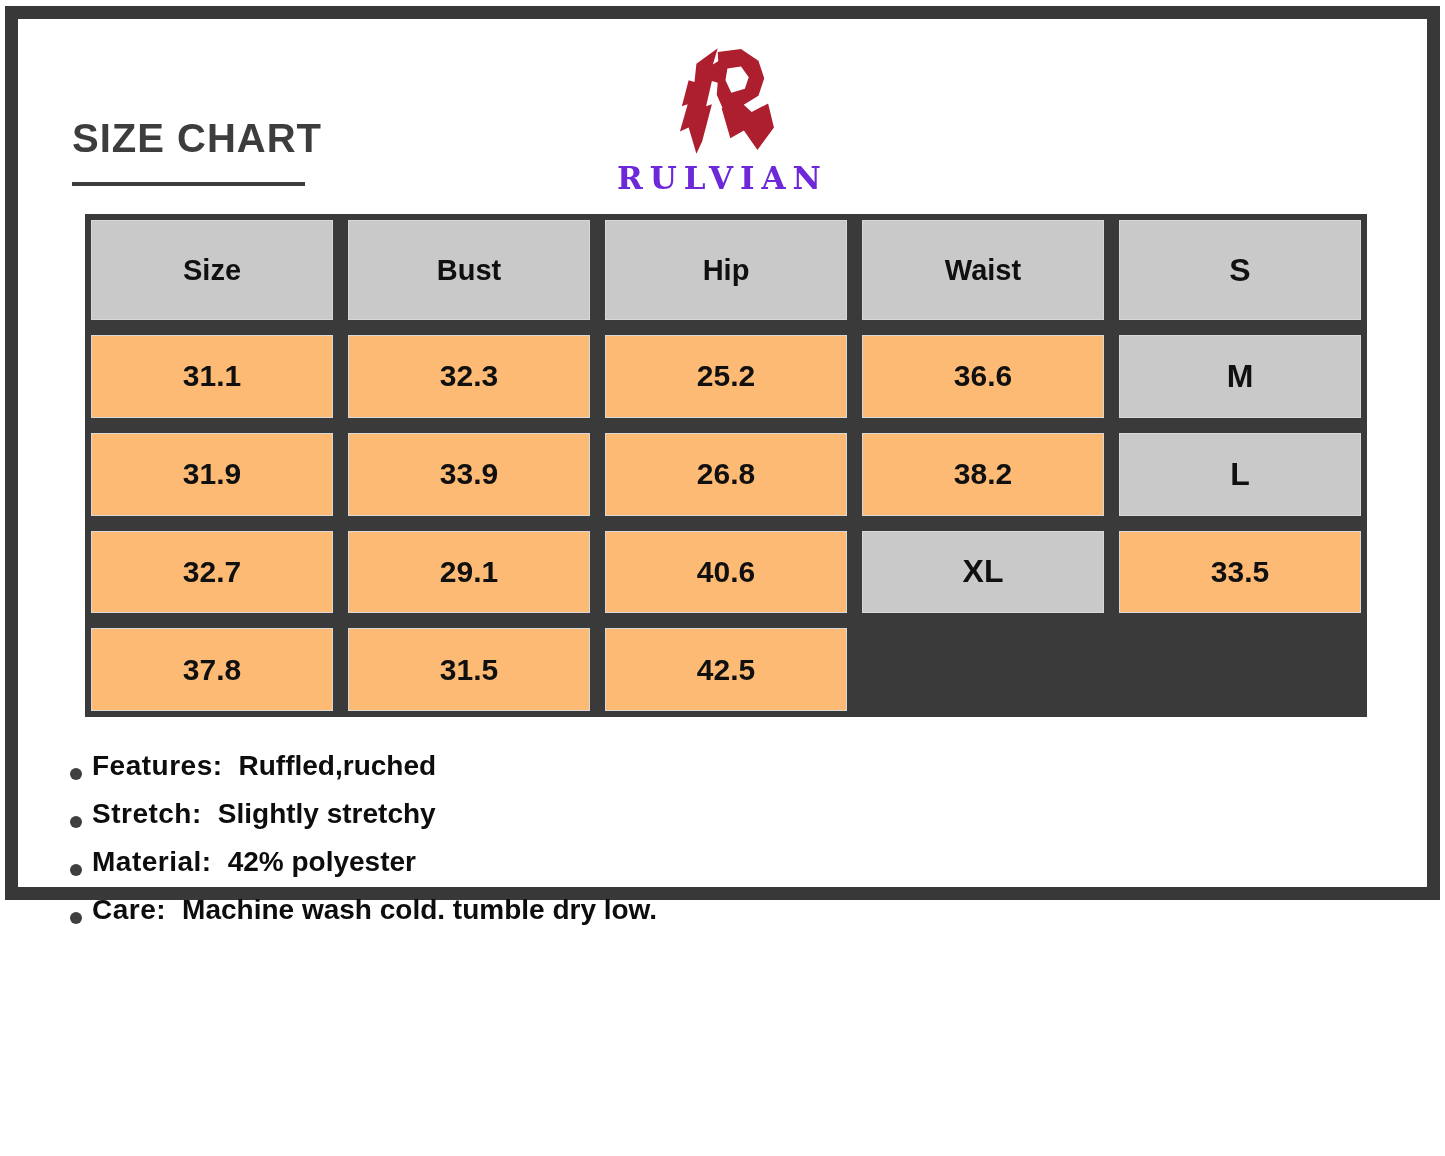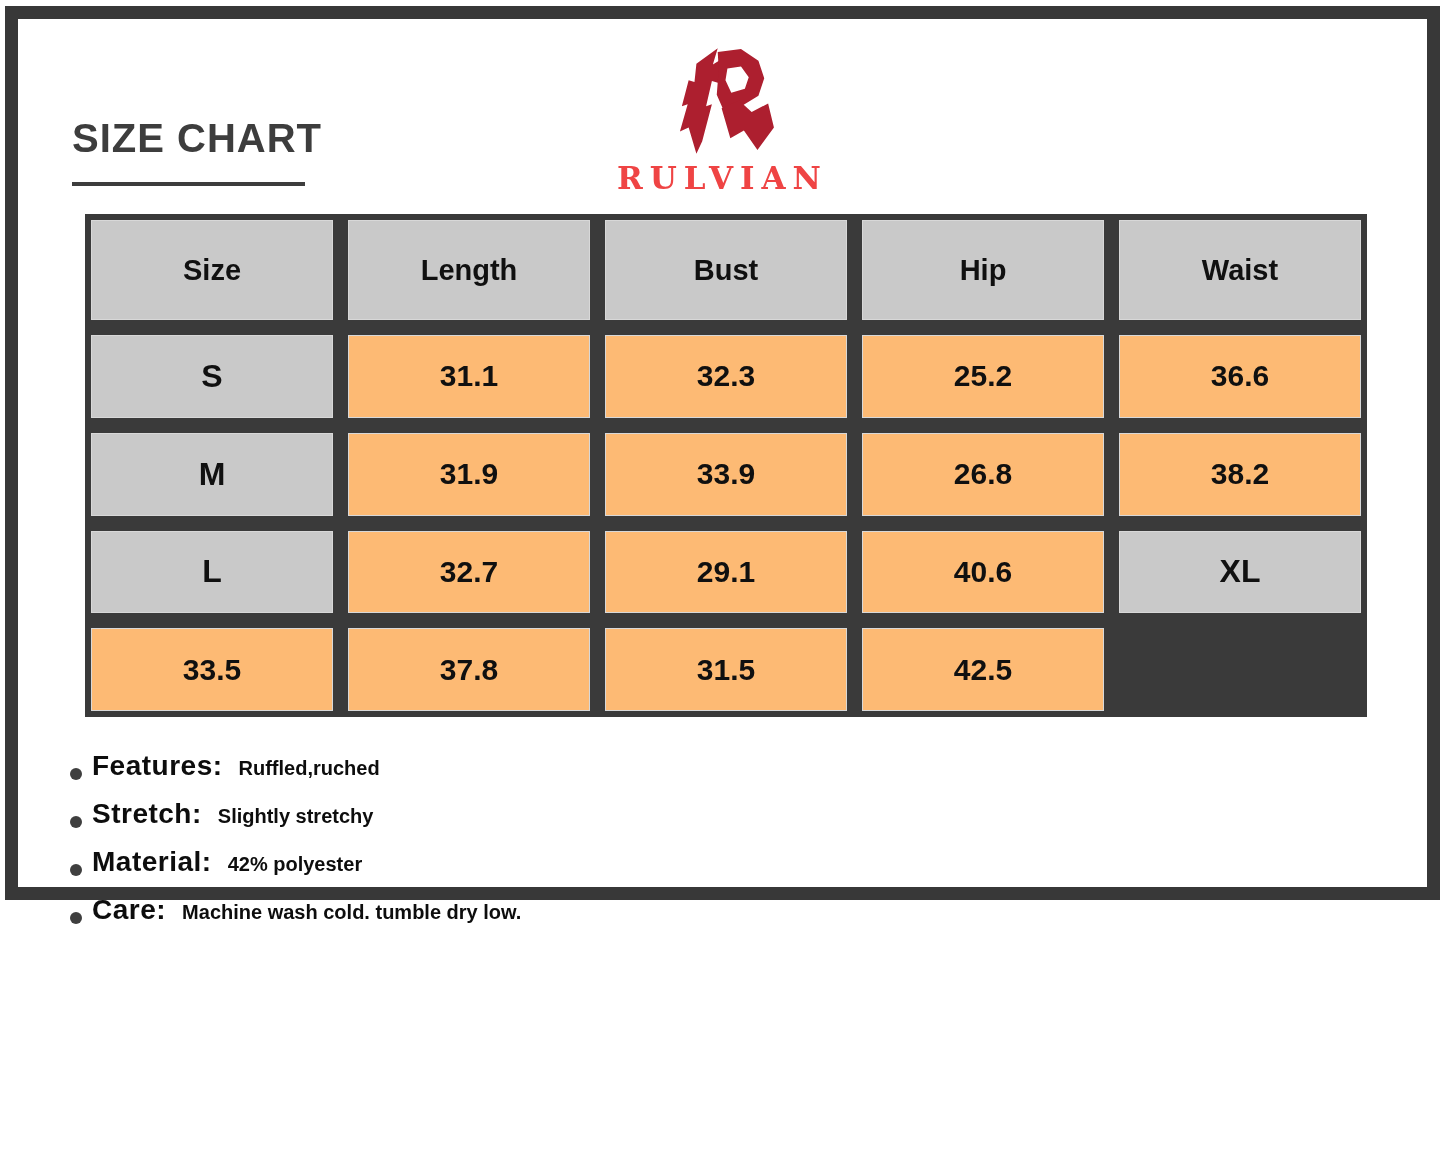--- a/index.html
+++ b/index.html
@@ -12,39 +12,39 @@
 
   .page-title { position:absolute; left:72px; top:116px;
                 font-size:40px; font-weight:bold; color:#3d3d3d; letter-spacing:1px; }
   .title-underline { position:absolute; left:72px; top:182px; width:233px; height:4px;
                      background:#3d3d3d; }
 
   .logo { position:absolute; left:50%; top:42px; transform:translateX(-50%);
           display:flex; flex-direction:column; align-items:center; }
   .logo-mark { width:126px; height:116px; }
   .brand-name { margin-top:2px; font-family:"DejaVu Serif", serif; font-weight:bold;
-                font-size:31px; color:#ef4444; letter-spacing:7px; }
+                font-size:31px; color:#6d28d9; letter-spacing:7px; }
 
   .size-table { position:absolute; left:85px; top:214px; width:1282px; height:503px;
                 background:#3a3a3a; display:grid;
                 grid-template-columns:repeat(5, 1fr);
                 grid-template-rows:100px repeat(4, 1fr);
                 gap:15px; padding:6px; }
   .cell { display:flex; align-items:center; justify-content:center;
           background:#fdba74; border:1px solid #d8d8d8;
           font-weight:bold; color:#101010; font-size:30px; }
   .cell.head { background:#c9c9c9; font-size:29px; }
   .cell.sizecol { background:#c9c9c9; font-size:32px; }
 
   .details { position:absolute; left:70px; top:750px; }
   .detail-row { display:flex; align-items:baseline; height:48px; }
   .bullet { width:12px; height:12px; border-radius:50%; background:#3f3f3f;
             margin-right:10px; align-self:center; flex:0 0 auto; }
   .detail-label { font-size:28px; font-weight:bold; color:#0d0d0d; letter-spacing:0.5px; }
-  .detail-value { font-size:20px; font-weight:bold; color:#0d0d0d; margin-left:16px; }
+  .detail-value { font-size:28px; font-weight:bold; color:#0d0d0d; margin-left:16px; }
 </style>
 </head>
 <body>
 
 <div class="canvas">
   <div class="frame"></div>
 
   <div class="page-title">SIZE CHART</div>
   <div class="title-underline"></div>
 
@@ -52,21 +52,20 @@
     <svg class="logo-mark" viewBox="0 0 130 115" xmlns="http://www.w3.org/2000/svg">
       <path fill="#ad1f2f" d="M38 20 L60 4 L55 21 L68 13 L61 40 L54 38 L48 64 L54 62 L44 100 L38 113 L30 86 L21 90 L29 62 L23 64 L30 37 L36 39 Z"></path>
       <path fill="#ad1f2f" fill-rule="evenodd" d="M60 8 L84 5 L102 17 L108 35 L102 53 L86 63 L66 68 L59 52 L61 26 Z M70 25 L84 23 L92 34 L88 46 L74 50 L68 37 Z"></path>
       <path fill="#ad1f2f" d="M64 66 L82 58 L95 70 L112 61 L118 86 L101 109 L87 89 L73 97 Z"></path>
     </svg>
     <div class="brand-name">RULVIAN</div>
   </div>
 
   <div class="size-table">
     <div class="cell head">Size</div>
-    <div class="cell head">Length</div>
     <div class="cell head">Bust</div>
     <div class="cell head">Hip</div>
     <div class="cell head">Waist</div>
 
     <div class="cell sizecol">S</div>
     <div class="cell">31.1</div>
     <div class="cell">32.3</div>
     <div class="cell">25.2</div>
     <div class="cell">36.6</div>
 

